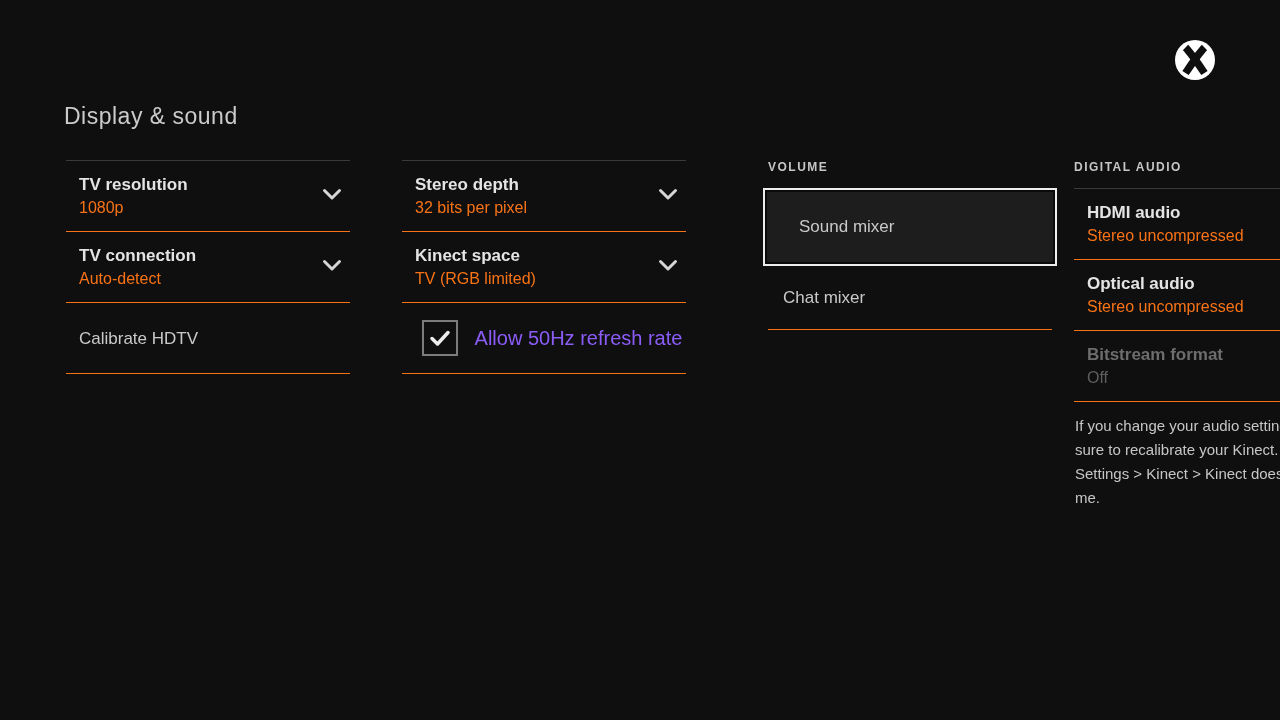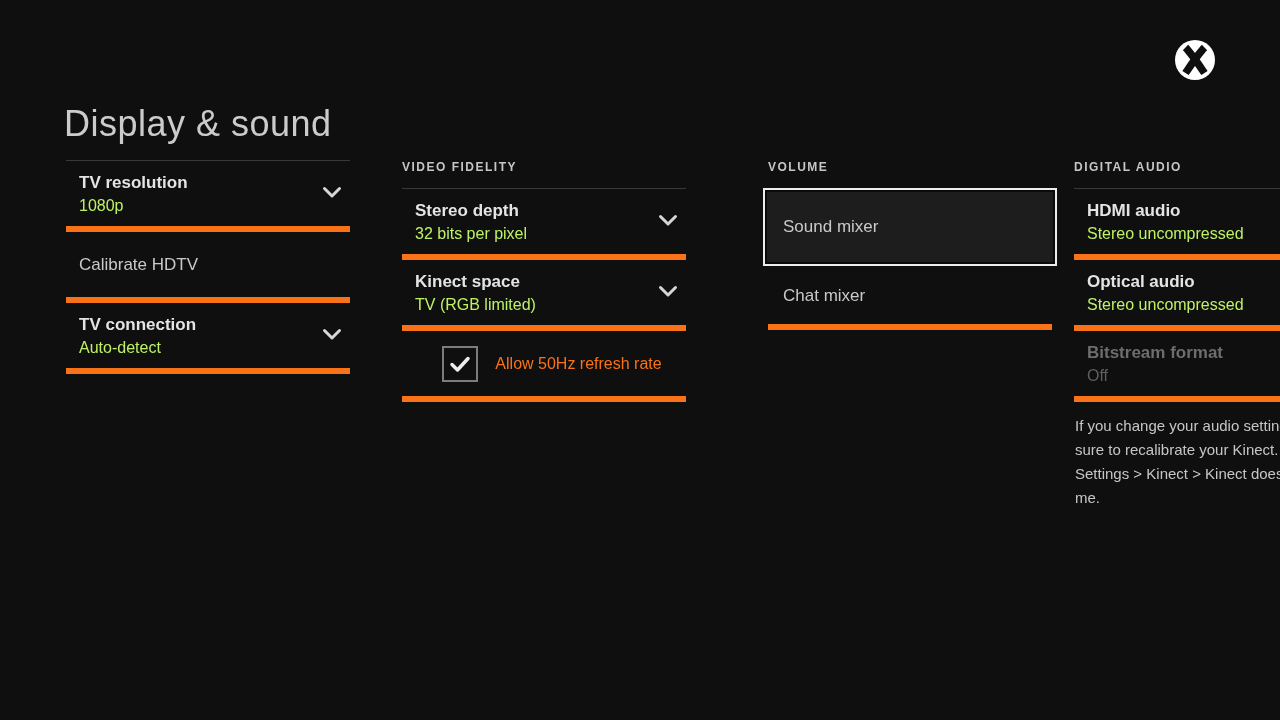--- a/index.html
+++ b/index.html
@@ -6,60 +6,60 @@
   body{
     width:1280px;height:720px;
     background:#0f0f10;
     overflow:hidden;
     position:relative;
     font-family:"Liberation Sans", sans-serif;
     -webkit-font-smoothing:antialiased;
   }
   .page-title{
     position:absolute;left:64px;top:103px;
-    font-size:36px;font-weight:300;color:#cbcbcb;letter-spacing:.5px;
+    font-size:23px;font-weight:300;color:#cbcbcb;letter-spacing:.5px;
   }
   .xbox-logo{
     position:absolute;left:1173px;top:38px;width:44px;height:44px;
   }
   .col{
     position:absolute;top:160px;width:284px;
   }
   .col-header{
     height:28px;box-sizing:border-box;
     font-size:12px;font-weight:700;letter-spacing:1.5px;color:#c6c6c6;
   }
   .rule{height:1px;background:#3a3a3a;}
   .row{
-    position:relative;height:71px;border-bottom:6px solid #f97316;
+    position:relative;height:71px;border-bottom:1px solid #f97316;
     padding-left:13px;box-sizing:border-box;
     display:flex;flex-direction:column;justify-content:center;
   }
   .row .label{font-size:17px;font-weight:700;color:#e4e4e4;line-height:23px;}
-  .row .value{font-size:16px;font-weight:400;color:#bef264;line-height:23px;}
+  .row .value{font-size:16px;font-weight:400;color:#f97316;line-height:23px;}
   .row.single .label{font-weight:400;color:#c9c9c9;}
   .row.disabled .label{color:#6d6d6d;}
   .row.disabled .value{color:#5f5f5f;}
   .chev{position:absolute;right:8px;top:50%;transform:translateY(-50%);}
   .focus-box{
     position:absolute;left:-5px;top:28px;width:294px;height:78px;
     box-sizing:border-box;border:2px solid #ededed;background:#1d1d1d;
     box-shadow:inset 0 0 0 2px #0a0a0a;
-    display:flex;align-items:center;padding-left:18px;
+    display:flex;align-items:center;padding-left:34px;
   }
   .focus-box .label{font-size:17px;color:#c9c9c9;}
   .vol-spacer{height:77px;}
   .row.chat{height:64px;padding-left:15px;}
   .check-row{flex-direction:row;align-items:center;}
   .checkbox{
     width:36px;height:36px;box-sizing:border-box;border:2px solid #7c7c7c;
     margin-left:3px;display:flex;align-items:center;justify-content:center;
     background:transparent;flex:0 0 auto;
   }
-  .check-label{font-size:16px;color:#f97316;margin-left:17px;}
+  .check-label{font-size:20px;color:#8b5cf6;margin-left:17px;}
   .note{
     position:absolute;left:1px;top:254px;width:600px;
     font-size:15px;line-height:24px;color:#c6c6c6;
   }
   .note div{white-space:nowrap;}
 </style>
 </head>
 <body>
 
 <div class="page-title">Display &amp; sound</div>
@@ -78,37 +78,36 @@
   <div class="row">
     <div class="label">TV resolution</div>
     <div class="value">1080p</div>
     <span class="chev">
       <svg width="20" height="13" viewBox="0 0 20 13">
           <polyline points="2.5,2.5 10,10 17.5,2.5" fill="none" stroke="#d6d6d6" stroke-width="3" stroke-linecap="round" stroke-linejoin="round"></polyline>
         </svg>
     </span>
   </div>
 
-  <div class="row single">
-    <div class="label">Calibrate HDTV</div>
-  </div>
-
   <div class="row">
     <div class="label">TV connection</div>
     <div class="value">Auto-detect</div>
     <span class="chev">
       <svg width="20" height="13" viewBox="0 0 20 13">
           <polyline points="2.5,2.5 10,10 17.5,2.5" fill="none" stroke="#d6d6d6" stroke-width="3" stroke-linecap="round" stroke-linejoin="round"></polyline>
         </svg>
     </span>
   </div>
+
+  <div class="row single">
+    <div class="label">Calibrate HDTV</div>
+  </div>
 </div>
 
 <div class="col" style="left:402px;">
-  <div class="col-header">VIDEO FIDELITY</div>
   <div class="rule"></div>
 
   <div class="row">
     <div class="label">Stereo depth</div>
     <div class="value">32 bits per pixel</div>
     <span class="chev">
       <svg width="20" height="13" viewBox="0 0 20 13">
           <polyline points="2.5,2.5 10,10 17.5,2.5" fill="none" stroke="#d6d6d6" stroke-width="3" stroke-linecap="round" stroke-linejoin="round"></polyline>
         </svg>
     </span>

